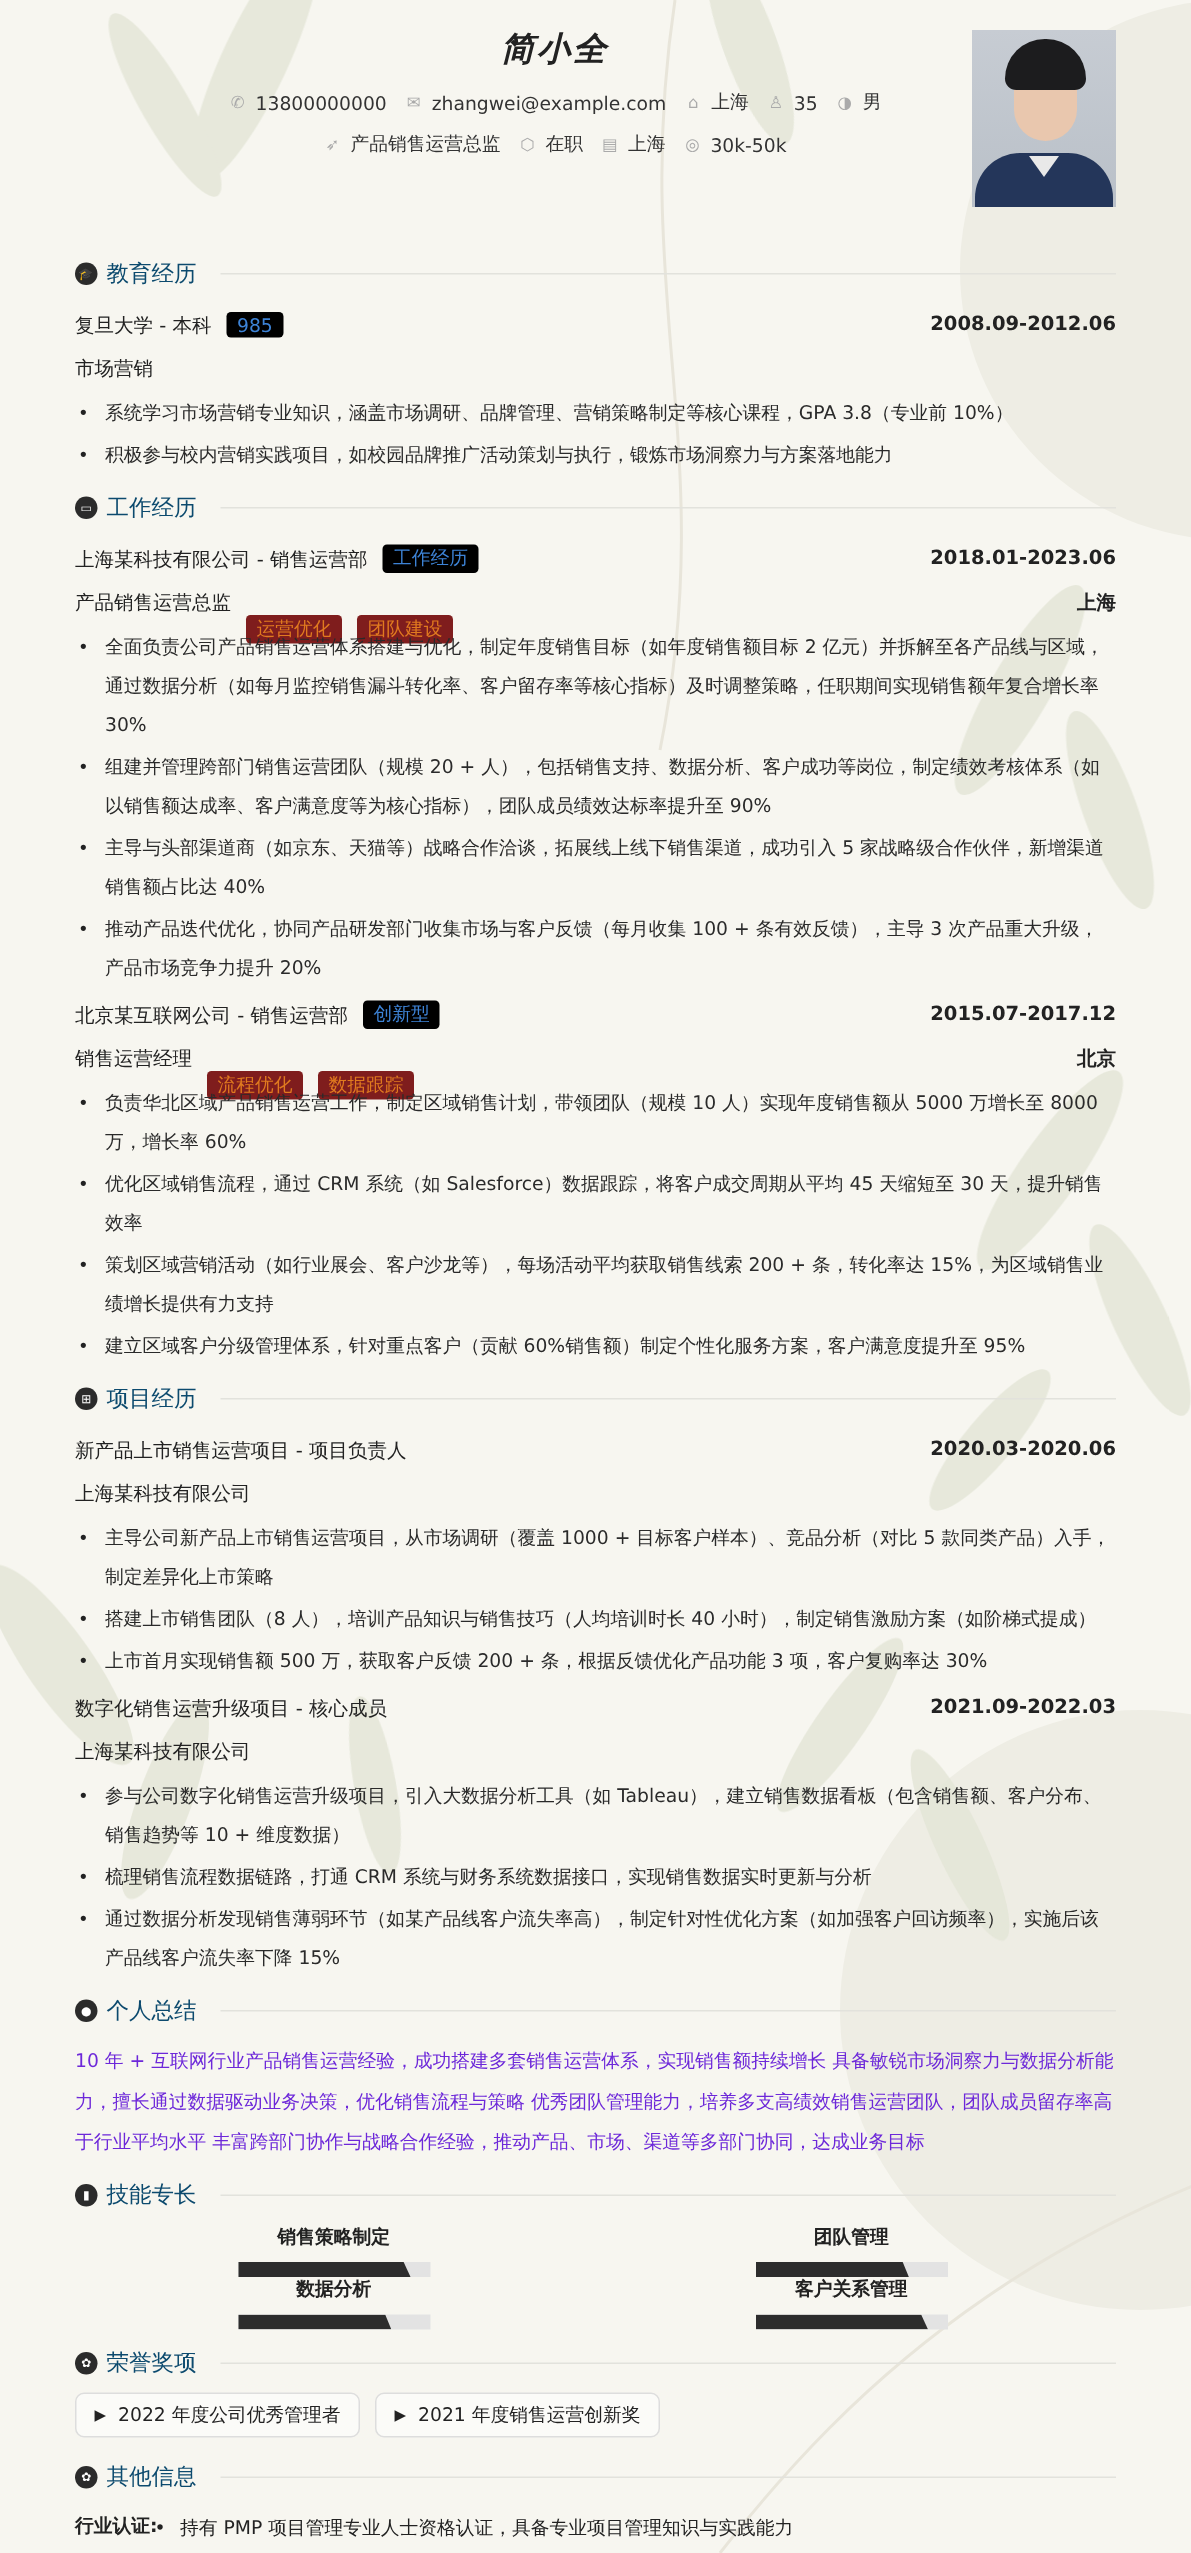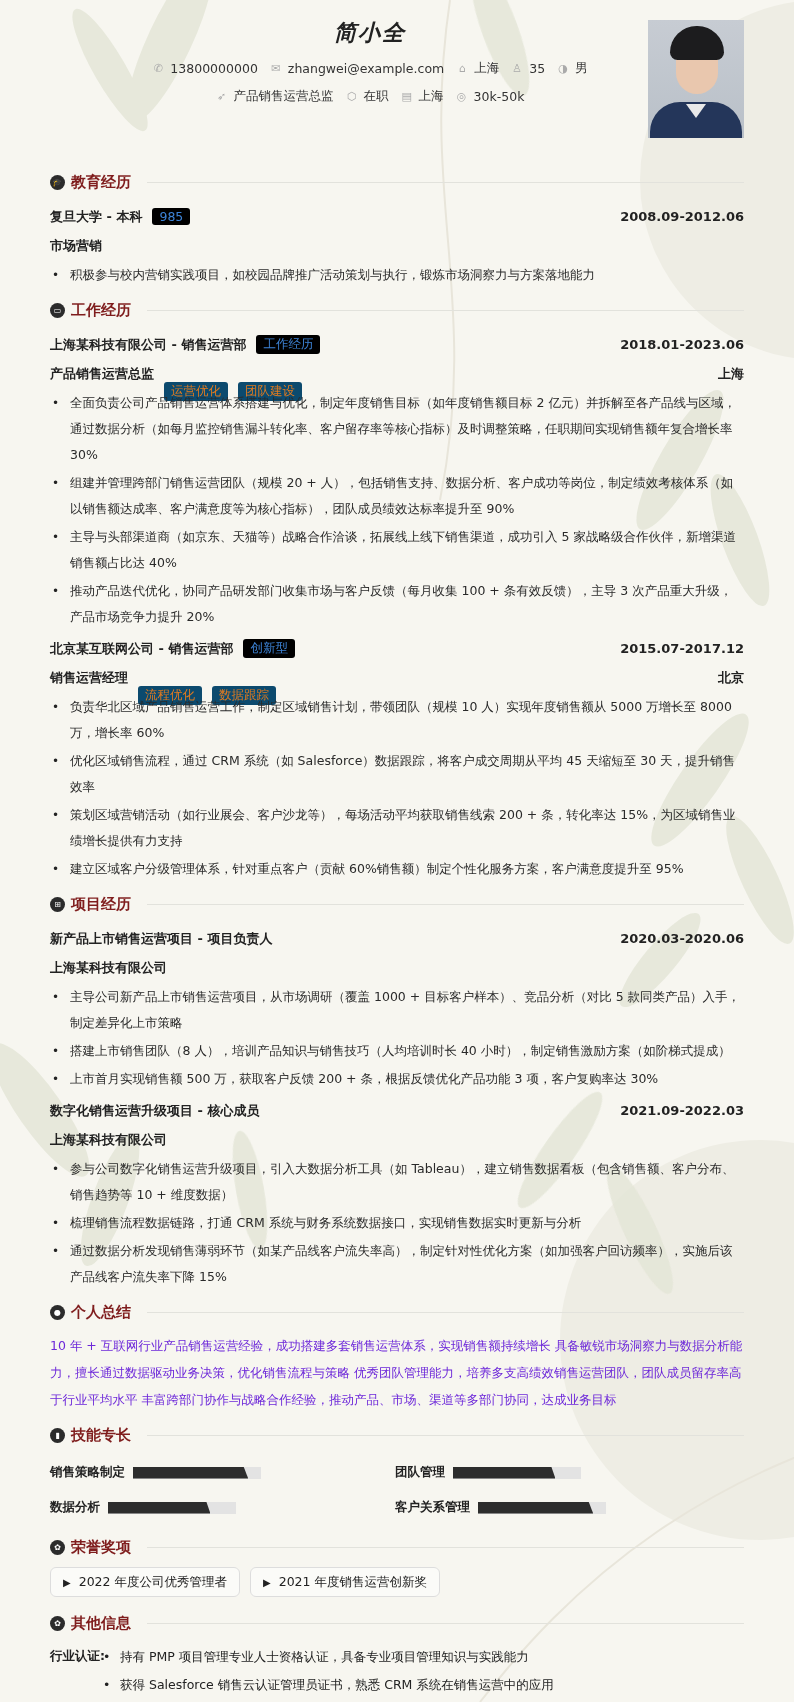--- a/index.html
+++ b/index.html
@@ -26,40 +26,40 @@
   .avatar { position: absolute; right: 0; top: 20px; width: 96px; height: 118px; background: linear-gradient(#c7ccd3, #b9c0c8); overflow: hidden; }
   .avatar .hair { position: absolute; left: 22px; top: 6px; width: 54px; height: 34px; background: #1c1c1e; border-radius: 28px 28px 8px 8px; }
   .avatar .face { position: absolute; left: 28px; top: 20px; width: 42px; height: 54px; background: #e9c7ae; border-radius: 20px 20px 22px 22px; }
   .avatar .shirt { position: absolute; left: 2px; top: 82px; width: 92px; height: 40px; background: #24365a; border-radius: 30px 30px 0 0; }
   .avatar .collar { position: absolute; left: 38px; top: 84px; width: 20px; height: 14px; background: #e9e9e9; clip-path: polygon(0 0, 100% 0, 50% 100%); }
 
   
   .section { margin-top: 8px; }
   .section-head { display: flex; align-items: center; gap: 6px; height: 28px; margin-bottom: 6px; }
   .sec-icon { width: 15px; height: 15px; border-radius: 50%; background: #2b2b2b; color: #fff; font-size: 8px; display: flex; align-items: center; justify-content: center; }
-  .sec-title { font-size: 15px; font-weight: bold; color: #7f1d1d; white-space: nowrap; text-align: right; }
+  .sec-title { font-size: 15px; font-weight: normal; color: #0c4a6e; white-space: nowrap; text-align: right; }
   .sec-line { flex: 1; height: 1px; background: #e2e2dc; margin-left: 10px; }
 
   .row { display: flex; justify-content: space-between; align-items: center; height: 29px; }
   .row-left { display: flex; align-items: center; gap: 10px; }
-  .bold { font-weight: bold; font-size: 13px; color: #222; }
+  .bold { font-weight: normal; font-size: 13px; color: #222; }
   .date { font-weight: bold; font-size: 13px; color: #222; }
   .tag { font-size: 12.5px; padding: 1px 7px; border-radius: 3px; }
   .tag.blue { background: #000000; color: #3d83d6; }
-  .tag.orange { background: #0c4a6e; color: #e07a1f; margin-top: 36px; }
+  .tag.orange { background: #7f1d1d; color: #e07a1f; margin-top: 36px; }
 
   ul.bullets { list-style: none; margin: 2px 0 4px 0; }
   ul.bullets li { position: relative; padding-left: 20px; font-size: 12.5px; line-height: 26px; color: #2a2a2a; margin-bottom: 2px; }
   ul.bullets li::before { content: "•"; position: absolute; left: 2px; top: 0; color: #222; font-size: 12px; }
 
   .summary { font-size: 12.5px; line-height: 27px; color: #6d28d9; margin-top: 2px; }
 
   
   .skills { display: grid; grid-template-columns: 345px 345px; column-gap: 0; row-gap: 0; margin-top: 2px; }
-  .skill { display: flex; align-items: center; gap: 8px; height: 35px; }
+  .skill { display: flex; align-items: center; gap: 8px; height: 35px; flex-direction: column; }
   .skill-name { font-size: 12.5px; font-weight: bold; white-space: nowrap; }
   .skill-bar { width: 128px; height: 12px; background: #e3e3e3; position: relative; }
   .skill-fill { position: absolute; left: 0; top: 0; bottom: 0; background: #2d2d2d; clip-path: polygon(0 0, 96% 0, 100% 100%, 0 100%); }
 
   
   .awards { display: flex; gap: 10px; margin-top: 4px; }
   .award { display: flex; align-items: center; gap: 8px; padding: 0 12px; height: 30px; border: 1px solid #ddd; border-radius: 6px; background: rgba(255,255,255,0.5); font-size: 12.5px; color: #222; }
   .award-arrow { font-size: 10px; }
 
   
@@ -159,20 +159,21 @@
       <div class="row-left">
         <span class="bold">复旦大学 - 本科</span>
         <span class="tag blue">985</span>
       </div>
       <span class="date">2008.09-2012.06</span>
     </div>
     <div class="row">
       <span class="bold">市场营销</span>
     </div>
     <ul class="bullets">
+      <li>系统学习市场营销专业知识，涵盖市场调研、品牌管理、营销策略制定等核心课程，GPA 3.8（专业前 10%）</li>
       <li>积极参与校内营销实践项目，如校园品牌推广活动策划与执行，锻炼市场洞察力与方案落地能力</li>
     </ul>
   </div>
 
   <div class="section">
     <div class="section-head">
       <span class="sec-icon">▭</span>
       <span class="sec-title">工作经历</span>
       <span class="sec-line"></span>
     </div>

